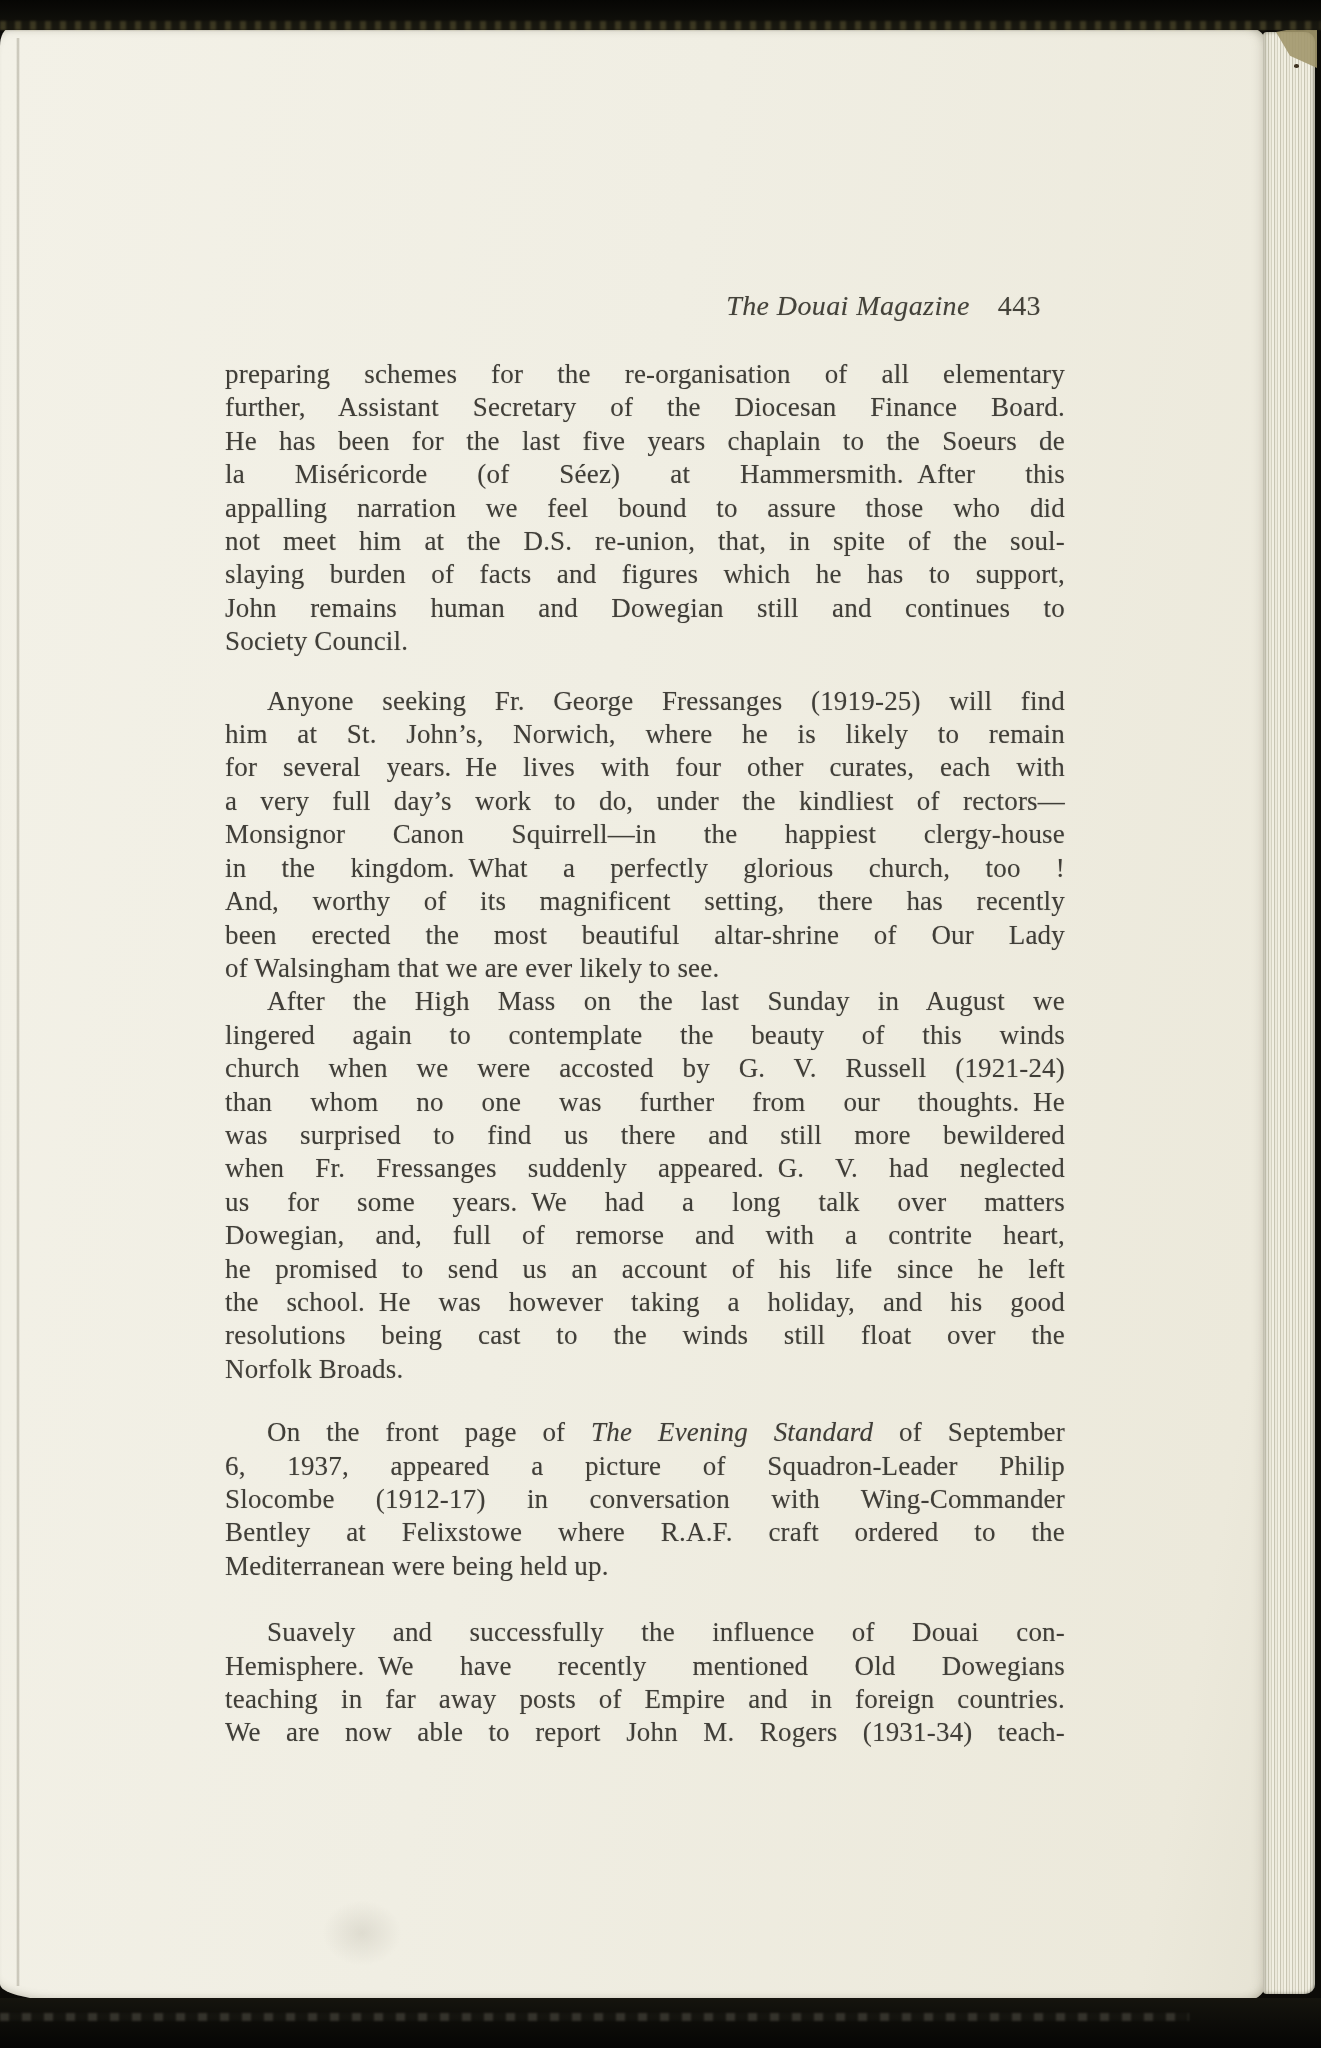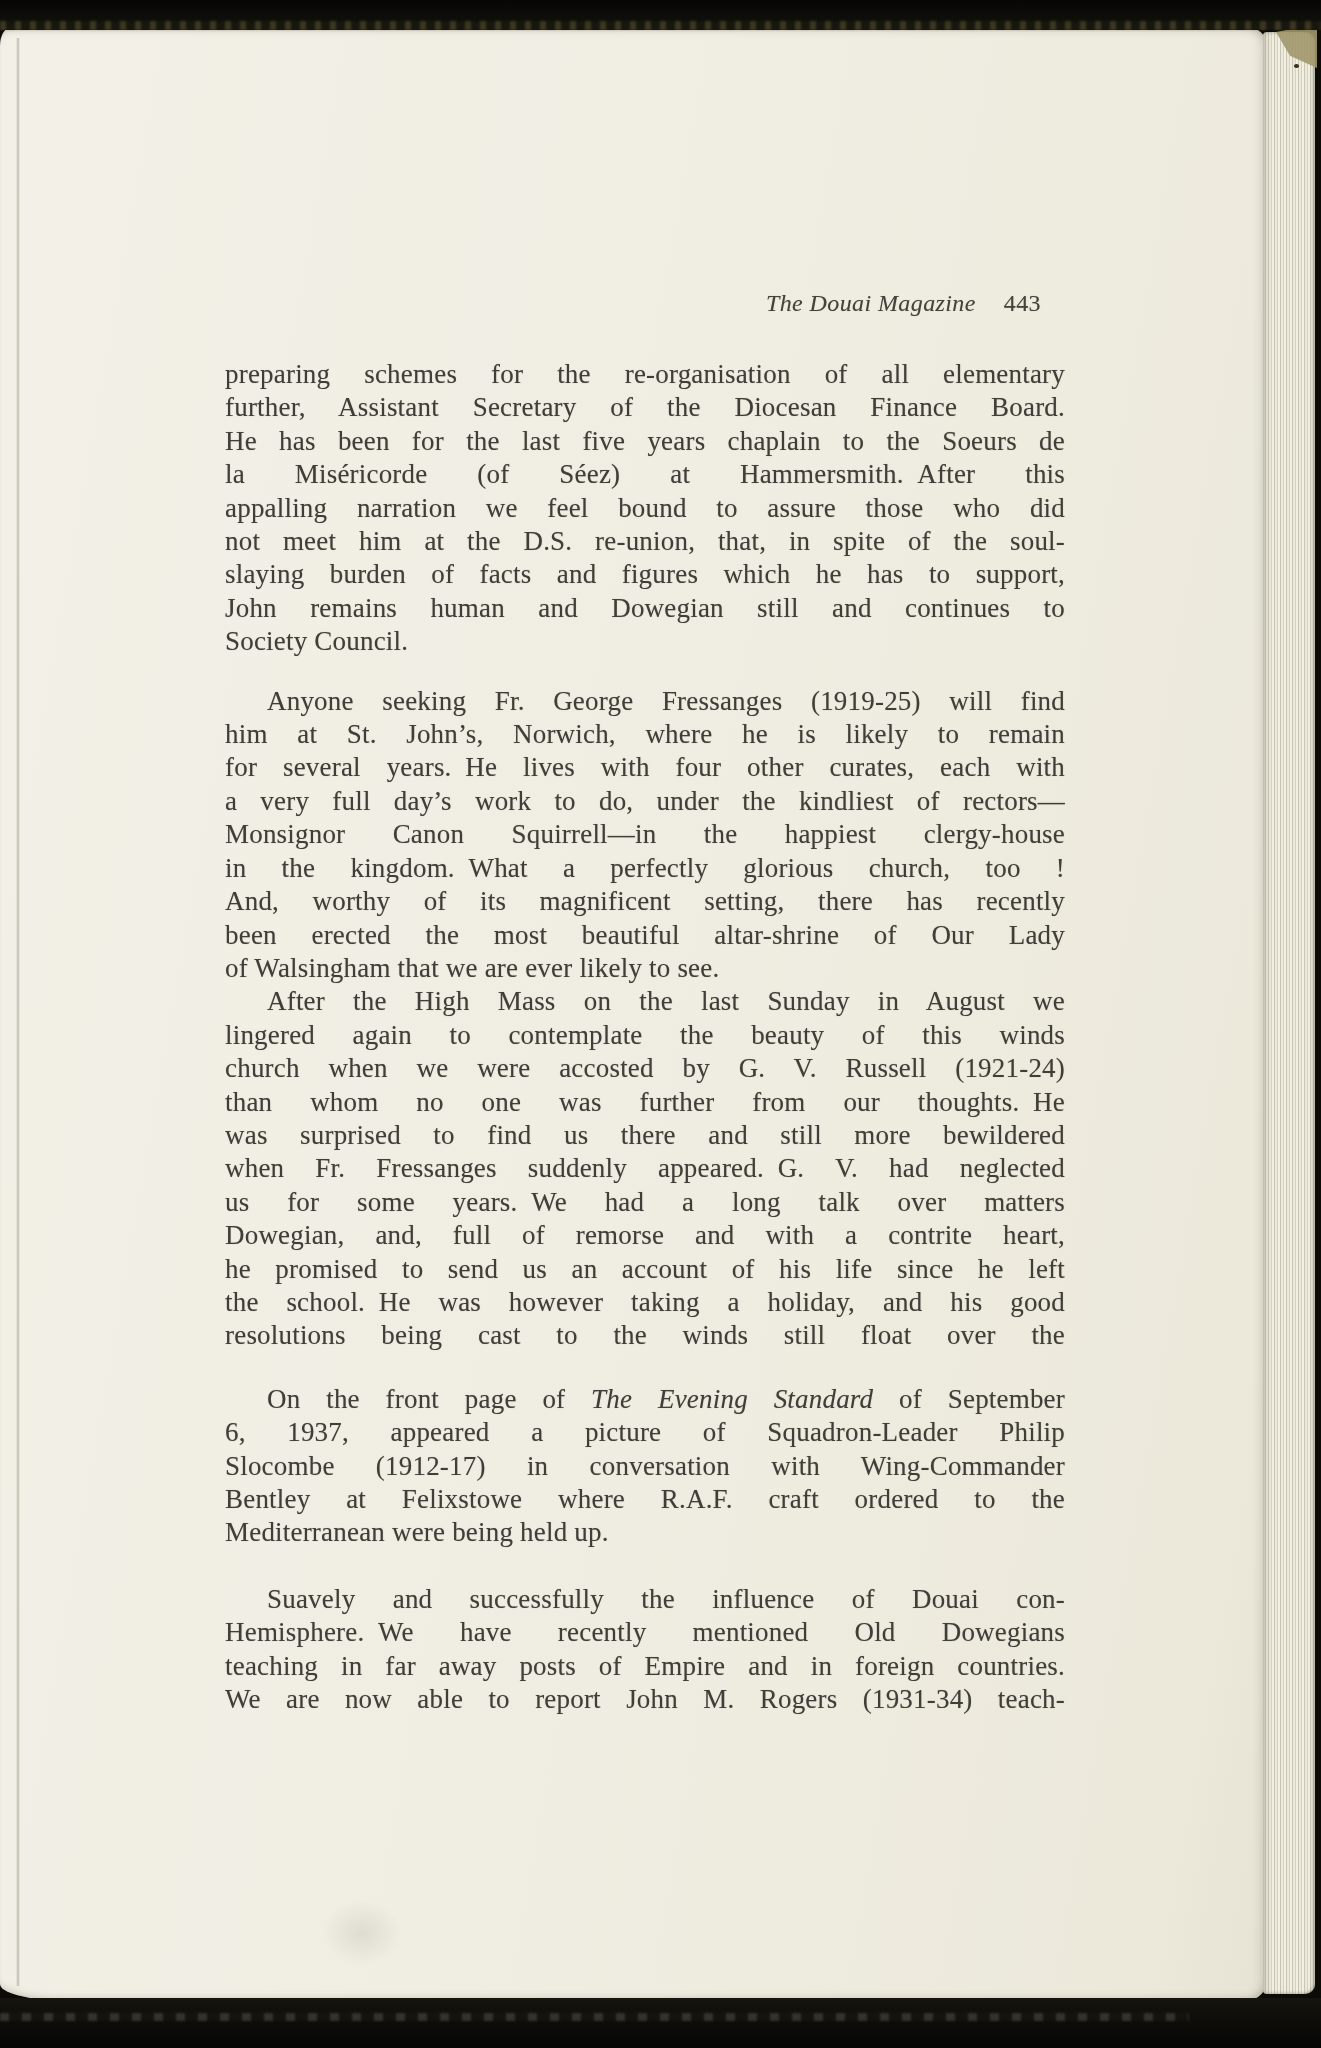--- a/index.html
+++ b/index.html
@@ -55,21 +55,21 @@
   }
   .speck{
     position:absolute;left:1294px;top:64px;width:5px;height:4px;
     background:#3f3322;border-radius:45%;
   }
 
   
   .running-head{
     position:absolute;left:225px;top:262px;width:840px;
     text-align:right;padding-right:24px;box-sizing:border-box;
-    font-size:24px;color:#44423a;letter-spacing:.4px;
+    font-size:28px;color:#44423a;letter-spacing:.4px;
     text-shadow:0 0 1px rgba(64,62,56,.30);
   }
   .rh-title{font-style:italic;}
   .rh-page{font-style:normal;margin-left:28px;}
 
   
   .text-block{
     position:absolute;left:225px;top:330px;width:840px;
     font-size:27px;line-height:33.4px;color:#403e38;
     letter-spacing:.2px;
@@ -127,20 +127,21 @@
           <div class="jline"><span>lingered again to contemplate the beauty of this winds</span></div>
           <div class="jline"><span>church when we were accosted by G. V. Russell (1921-24)</span></div>
           <div class="jline"><span>than whom no one was further from our thoughts. He</span></div>
           <div class="jline"><span>was surprised to find us there and still more bewildered</span></div>
           <div class="jline"><span>when Fr. Fressanges suddenly appeared. G. V. had neglected</span></div>
           <div class="jline"><span>us for some years. We had a long talk over matters</span></div>
           <div class="jline"><span>Dowegian, and, full of remorse and with a contrite heart,</span></div>
           <div class="jline"><span>he promised to send us an account of his life since he left</span></div>
           <div class="jline"><span>the school. He was however taking a holiday, and his good</span></div>
           <div class="jline"><span>resolutions being cast to the winds still float over the</span></div>
+          <div class="jline flush"><span>Norfolk Broads.</span></div>
         </div>
         <div class="para" style="margin-top: 30px;">
           <div class="jline indent"><span>On the front page of </span><i>The Evening Standard</i><span> of September</span></div>
           <div class="jline"><span>6, 1937, appeared a picture of Squadron-Leader Philip</span></div>
           <div class="jline"><span>Slocombe (1912-17) in conversation with Wing-Commander</span></div>
           <div class="jline"><span>Bentley at Felixstowe where R.A.F. craft ordered to the</span></div>
           <div class="jline flush"><span>Mediterranean were being held up.</span></div>
         </div>
         <div class="para" style="margin-top: 33px;">
           <div class="jline indent"><span>Suavely and successfully the influence of Douai con-</span></div>

